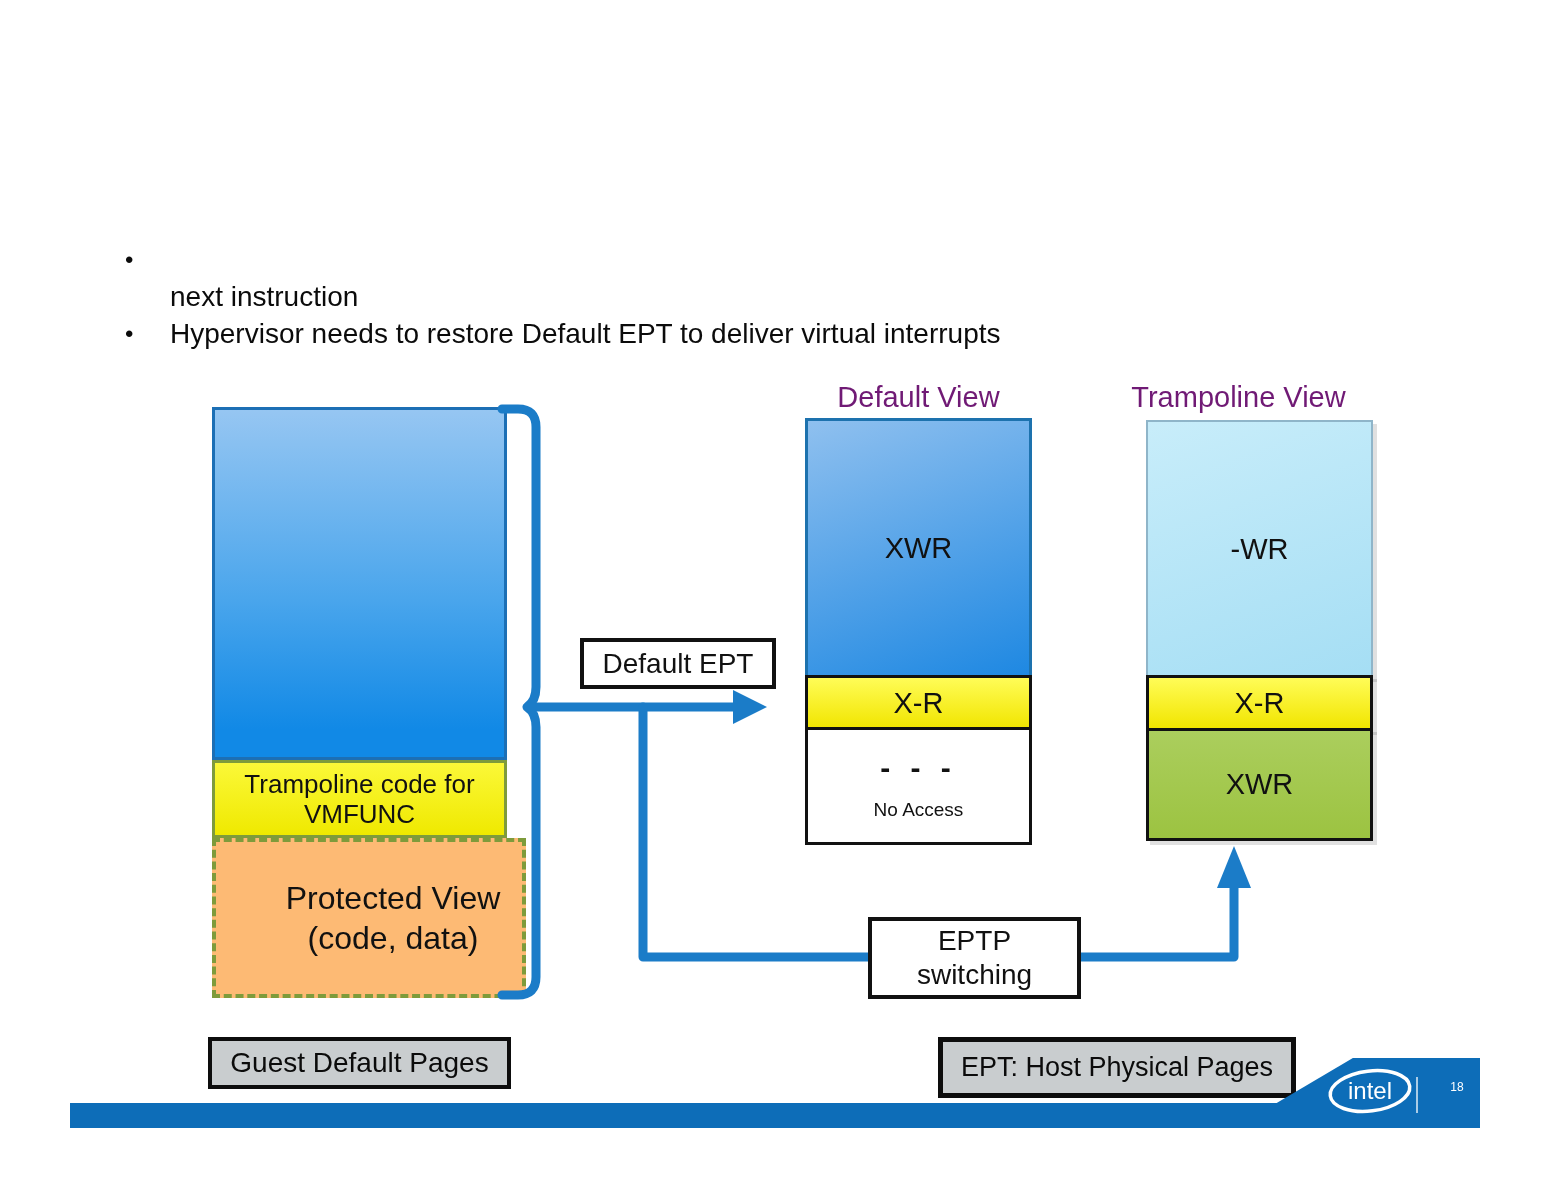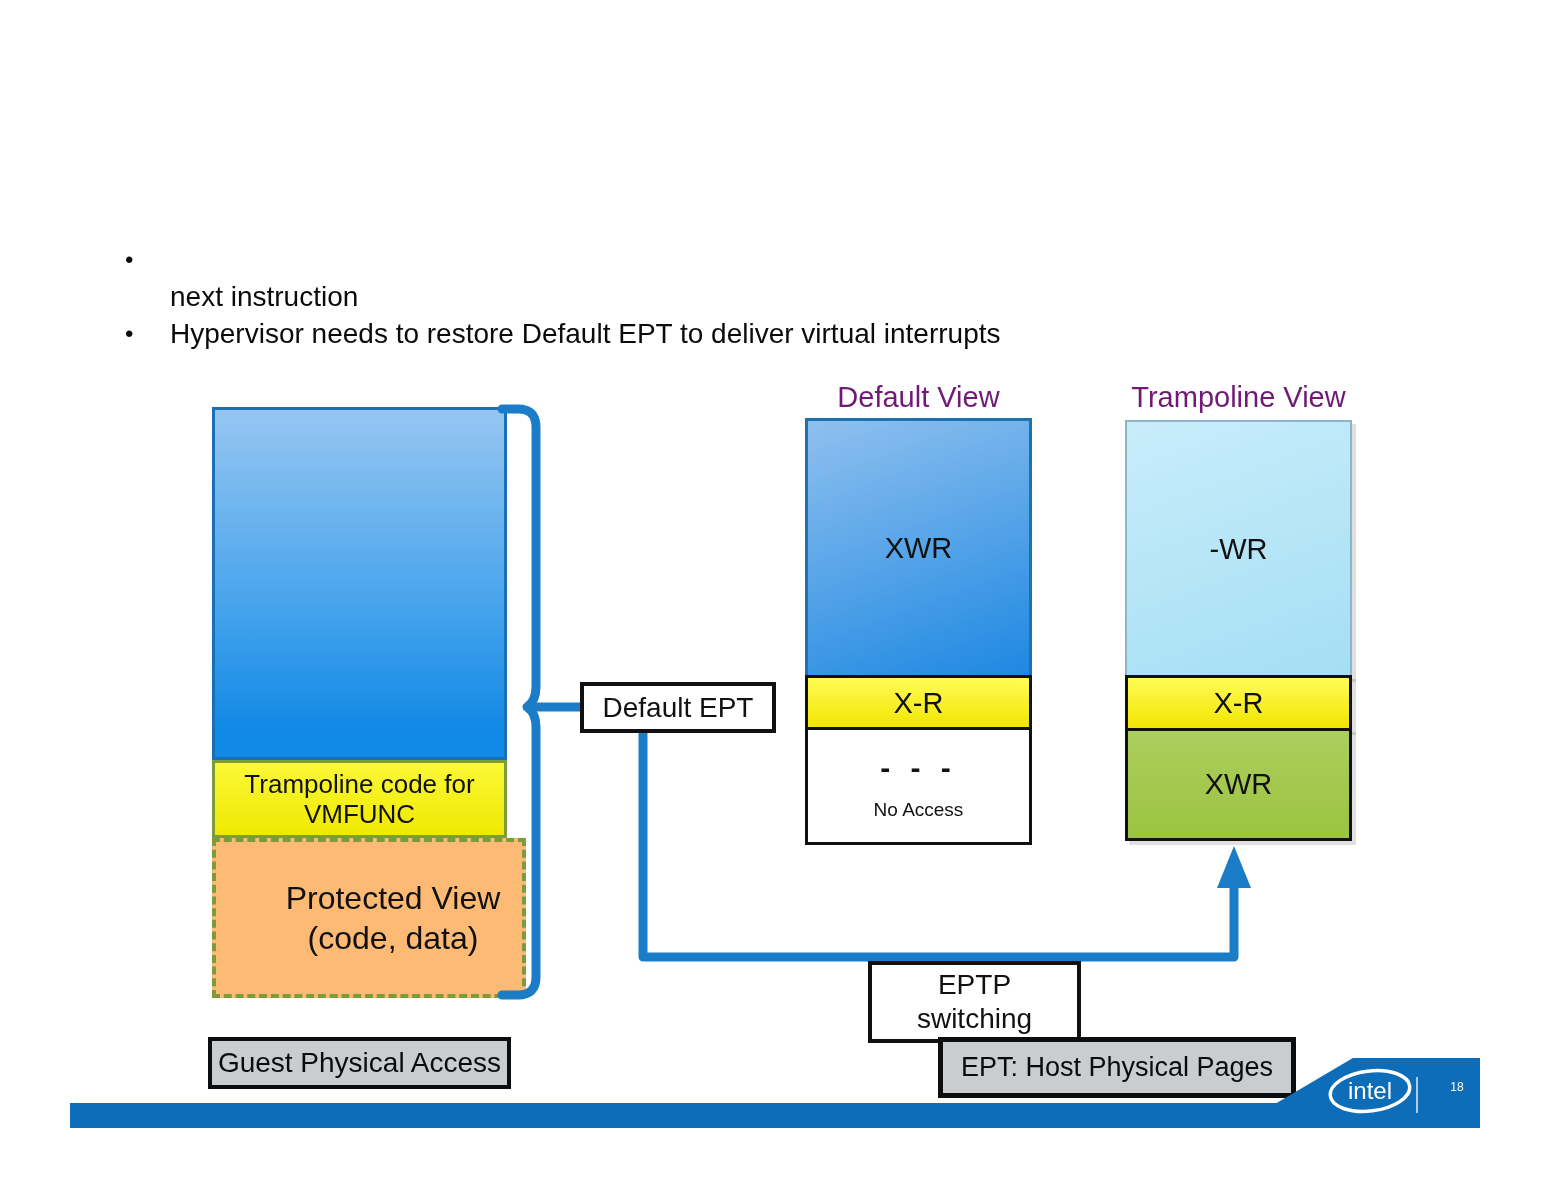--- a/index.html
+++ b/index.html
@@ -39,32 +39,32 @@
     border:3px solid #1D72AE;
     background:linear-gradient(160deg,#8FC0EF 0%,#1E88E2 100%);
     display:flex;align-items:center;justify-content:center;font-size:29px;}
   .row-yellow{height:56px;border:3px solid #111;
     background:linear-gradient(180deg,#FFFC57,#F1E500);
     display:flex;align-items:center;justify-content:center;font-size:29px;}
   .dv-noacc{left:805px;top:727px;width:227px;height:118px;border:3px solid #111;background:#ffffff;
     display:flex;flex-direction:column;align-items:center;justify-content:center;}
   .dv-noacc .dashes{font-size:30px;letter-spacing:6px;font-weight:bold;}
   .dv-noacc .na{font-size:19px;margin-top:14px;}
-  .alt-shadow{box-shadow:4px 4px 0 rgba(0,0,0,0.12);}
+  .alt-shadow{box-shadow:4px 4px 0 rgba(0,0,0,0.12);margin-left:21px;}
   .av-wr{left:1125px;top:420px;width:227px;height:258px;
     border:2px solid #8FB5C9;
     background:linear-gradient(160deg,#C8EDFA 0%,#A5DEF4 100%);
     display:flex;align-items:center;justify-content:center;font-size:29px;}
   .av-xwr{left:1125px;top:728px;width:227px;height:113px;border:3px solid #111;
     background:linear-gradient(180deg,#ABCE5D,#9CC341);
     display:flex;align-items:center;justify-content:center;font-size:29px;}
 
   
   .wbox{background:#ffffff;border:4px solid #111;display:flex;flex-direction:column;
-    align-items:center;justify-content:center;text-align:center;font-size:28px;line-height:34px;margin-top:44px;}
+    align-items:center;justify-content:center;text-align:center;font-size:28px;line-height:34px;}
   .default-ept{left:580px;top:638px;width:196px;height:51px;}
   .eptp-switch{left:868px;top:917px;width:213px;height:82px;}
 
   
   .gbox{background:#C9CDCF;border:4px solid #0d0d0d;display:flex;align-items:center;
     justify-content:center;font-size:28px;color:#0b0b0b;}
   .guest-pages{left:208px;top:1037px;width:303px;height:52px;}
   .host-pages{left:938px;top:1037px;width:358px;height:61px;border-width:5px;font-size:27px;}
 
   
@@ -138,21 +138,21 @@
   </div>
 
   <div class="abs wbox default-ept">
     <span>Default EPT</span>
   </div>
   <div class="abs wbox eptp-switch">
     <span><span>EPTP</span><br><span>switching</span></span>
   </div>
 
   <div class="abs gbox guest-pages">
-    <span>Guest Physical Access</span>
+    <span>Guest Default Pages</span>
   </div>
   <div class="abs gbox host-pages">
     <span>EPT: Host Physical Pages</span>
   </div>
 
   <div class="abs bar"></div>
   <div class="abs flag"></div>
   <svg class="abs intel-logo" width="86" height="50" viewBox="0 0 86 50" xmlns="http://www.w3.org/2000/svg">
     <ellipse cx="43" cy="25" rx="40" ry="20" fill="none" stroke="#ffffff" stroke-width="3.5" transform="rotate(-7 43 25)"></ellipse>
     <text x="43" y="33" text-anchor="middle" fill="#ffffff" font-family="Liberation Sans, sans-serif" font-size="24">intel</text>

